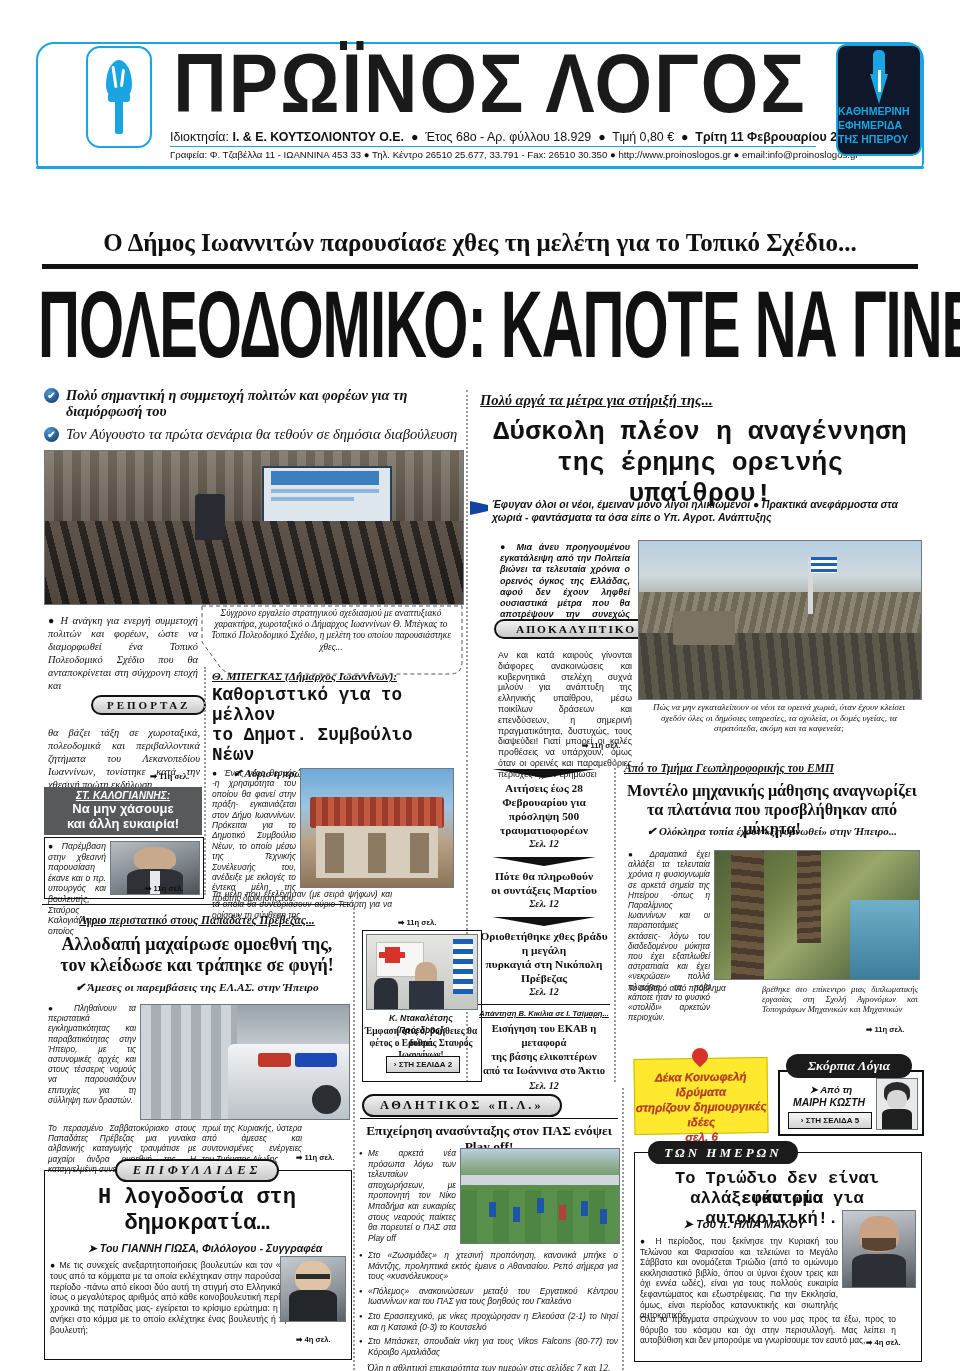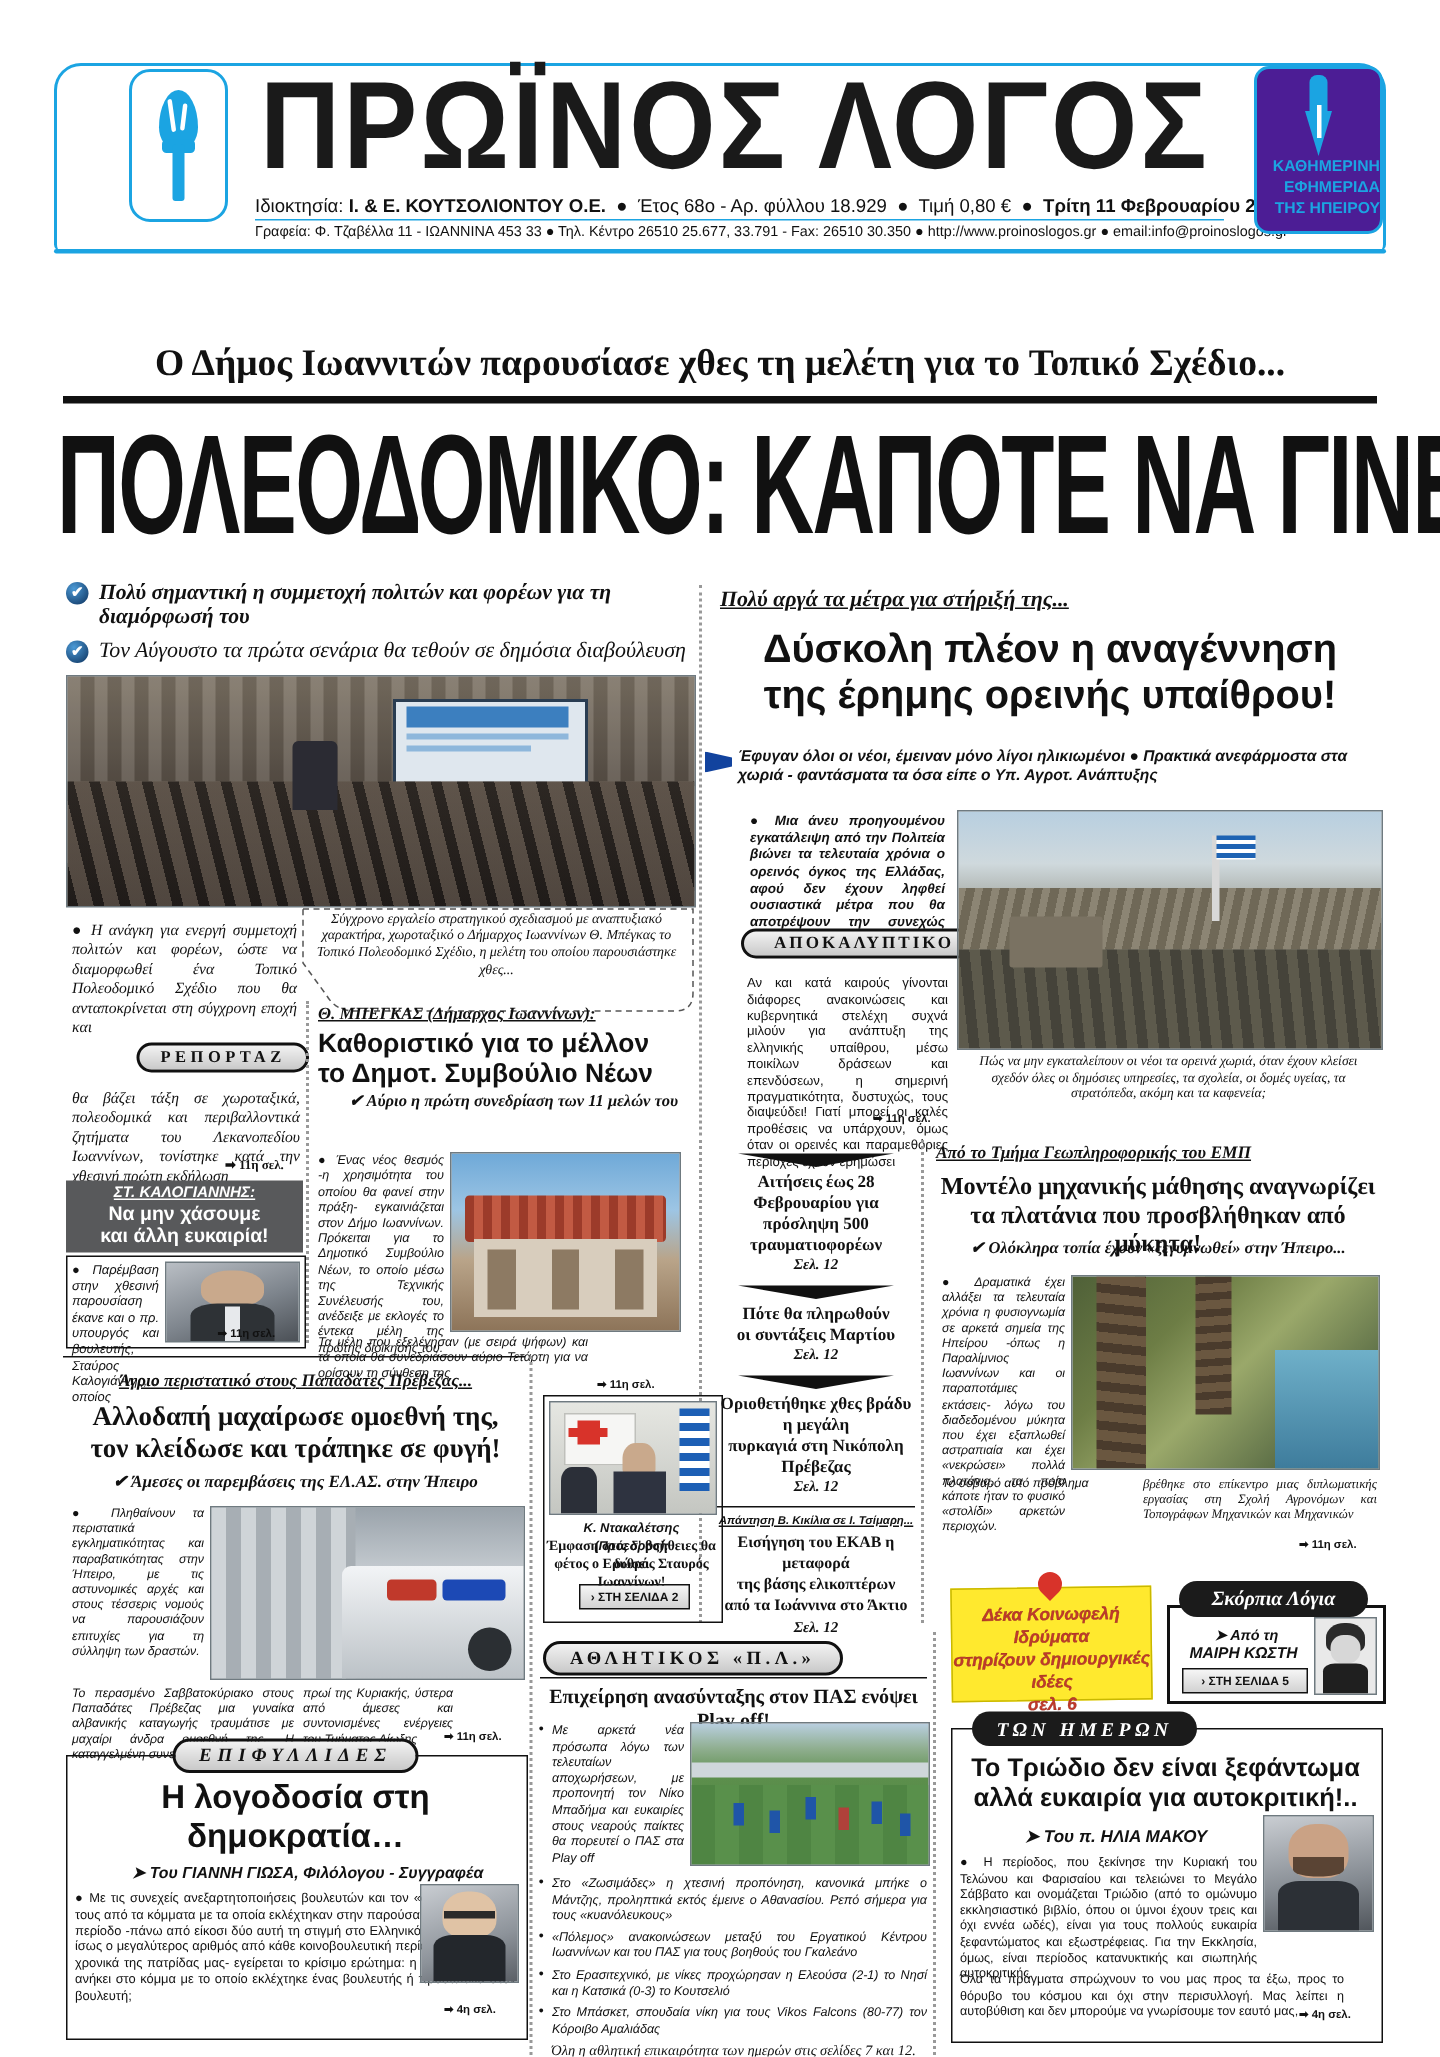--- a/index.html
+++ b/index.html
@@ -65,22 +65,22 @@
   .mast-line1 b{font-weight:bold;}
   .mast-rule{
     position:absolute;left:152px;top:104px;width:646px;height:1px;background:#1ba4e2;
   }
   .mast-line2{
     position:absolute;left:152px;top:107px;width:646px;
     text-align:center;font-size:9.6px;color:#111;white-space:nowrap;
   }
   .daily-box{
     position:absolute;right:20px;top:2px;width:82px;height:108px;
-    border:2px solid #1ba4e2;border-radius:10px;background:#4c1d95;
-    text-align:right;
+    border:2px solid #1ba4e2;border-radius:10px;background:#0f172a;
+    text-align:left;
   }
   .pen{position:absolute;left:32px;top:4px;width:18px;height:54px;}
   .pen .nibtop{
     position:absolute;left:3px;top:0;width:12px;height:26px;background:#1ba4e2;
     border-radius:5px 5px 0 0;
   }
   .pen .nibbot{
     position:absolute;left:0;top:24px;width:18px;height:30px;background:#1ba4e2;
     clip-path:polygon(0 0,100% 0,50% 100%);
   }
@@ -161,21 +161,21 @@
     background:linear-gradient(#f2f2f2,#c9c9c9);
     padding:3px 22px;font-size:13px;font-weight:bold;letter-spacing:4px;
     font-family:"Liberation Serif", serif;color:#111;
   }
 
   .hl-under{
     font-family:"Liberation Serif", serif;font-weight:bold;font-style:italic;
     font-size:13.2px;text-decoration:underline;color:#111;
   }
   .hl-big{
-    font-family:Liberation Sans, sans-serif;font-weight:bold;color:#111;
+    font-family:Liberation Mono, monospace;font-weight:bold;color:#111;
   }
   .sub-check{
     font-family:"Liberation Serif", serif;font-style:italic;font-weight:bold;
     font-size:11.6px;color:#111;text-align:right;
   }
 
   .boxed{position:absolute;border:1px solid #111;}
   .greybar{
     background:#58595b;color:#fff;text-align:center;
     font-family:"Liberation Sans", sans-serif;font-weight:bold;

